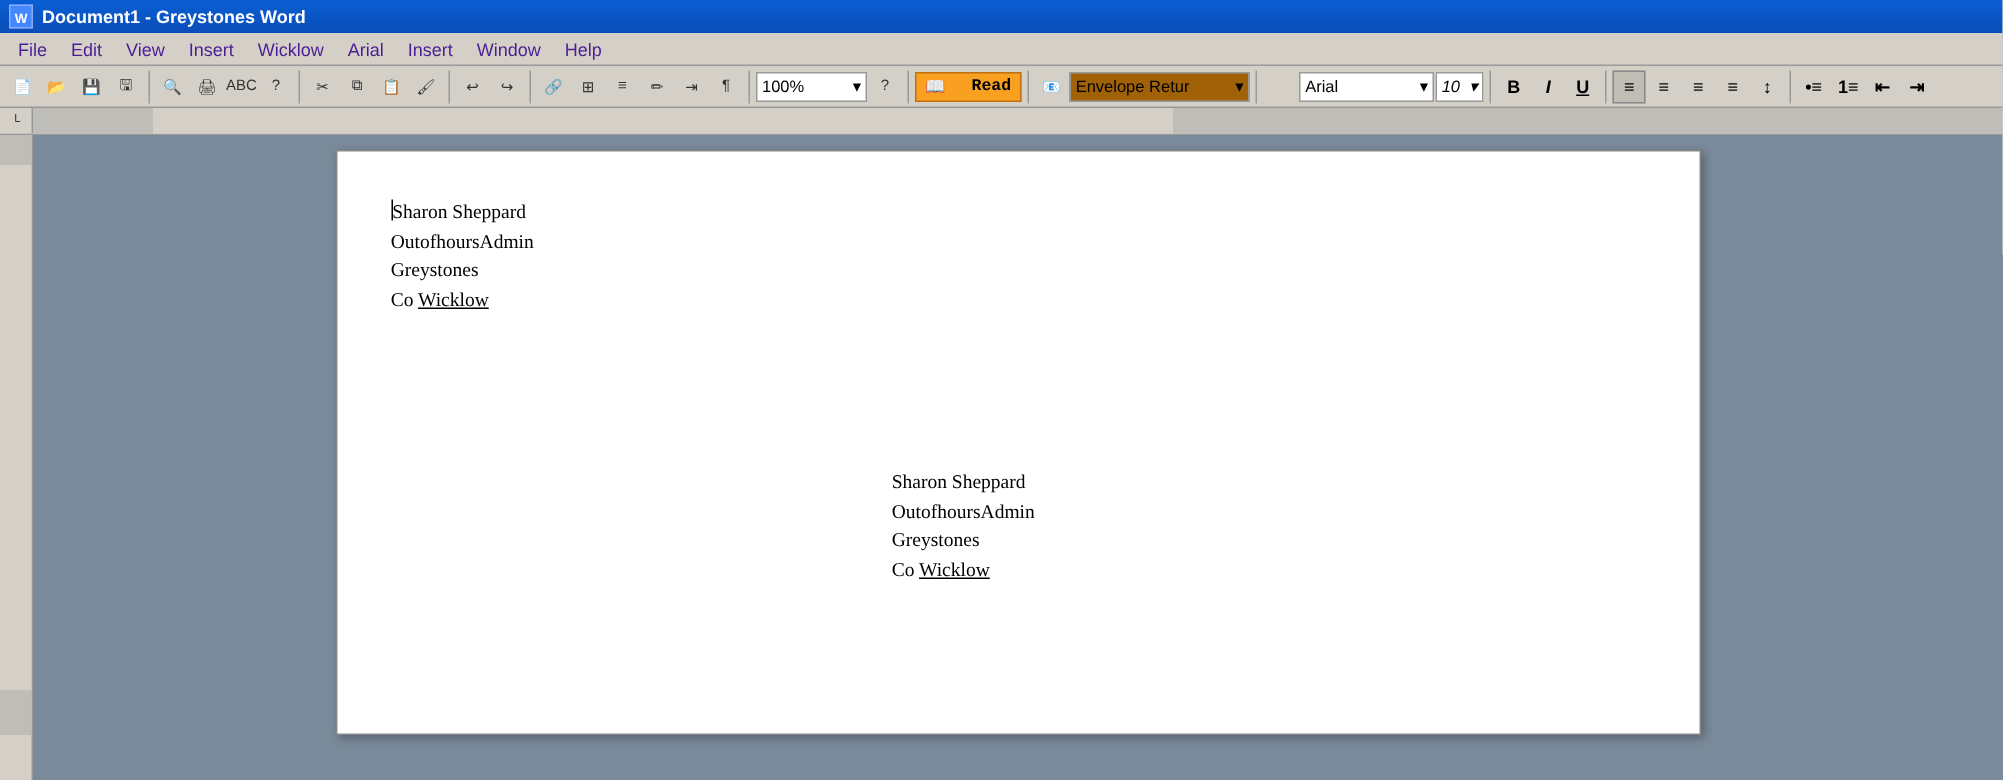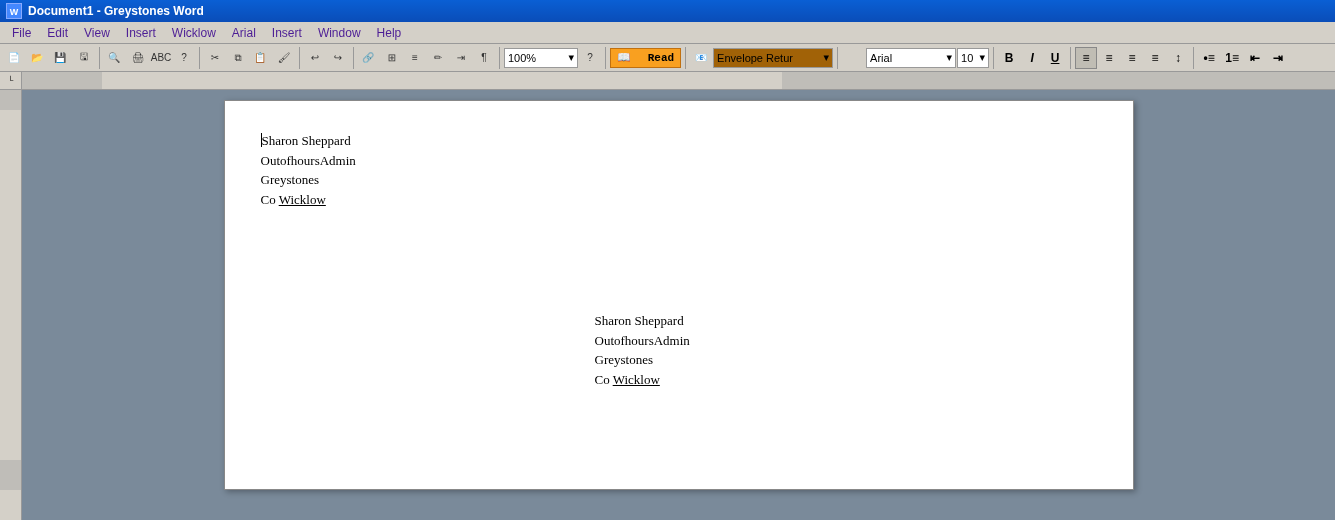--- a/index.html
+++ b/index.html
@@ -107,21 +107,21 @@
       padding: 0 3px;
       display: flex; align-items: center; margin-left: 24px;
     }
     .size-box {
       background: white;
       border: 1px solid #999;
       height: 20px;
       width: 32px;
       font-size: 11px;
       padding: 0 3px;
-      display: flex; align-items: center;
+      display: flex; align-items: center; font-style: italic;
     }
 
     .formatting-btns {
       display: flex; gap: 1px;
     }
     .fmt-btn {
       width: 22px; height: 22px;
       background: #d4d0c8;
       border: 1px solid transparent;
       display: flex; align-items: center; justify-content: center;

